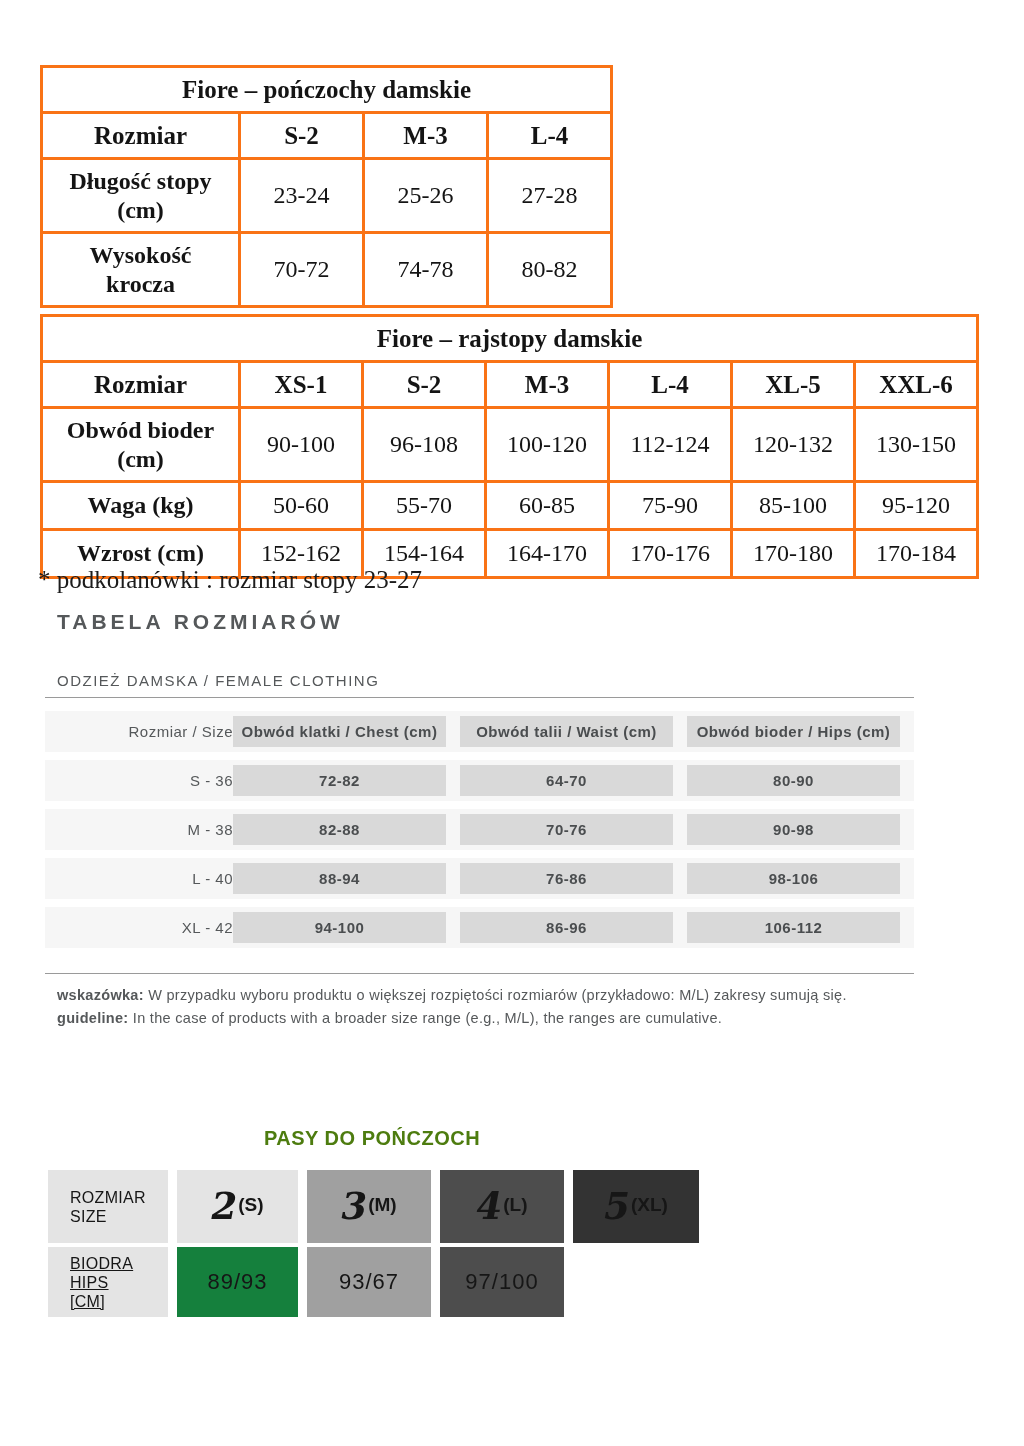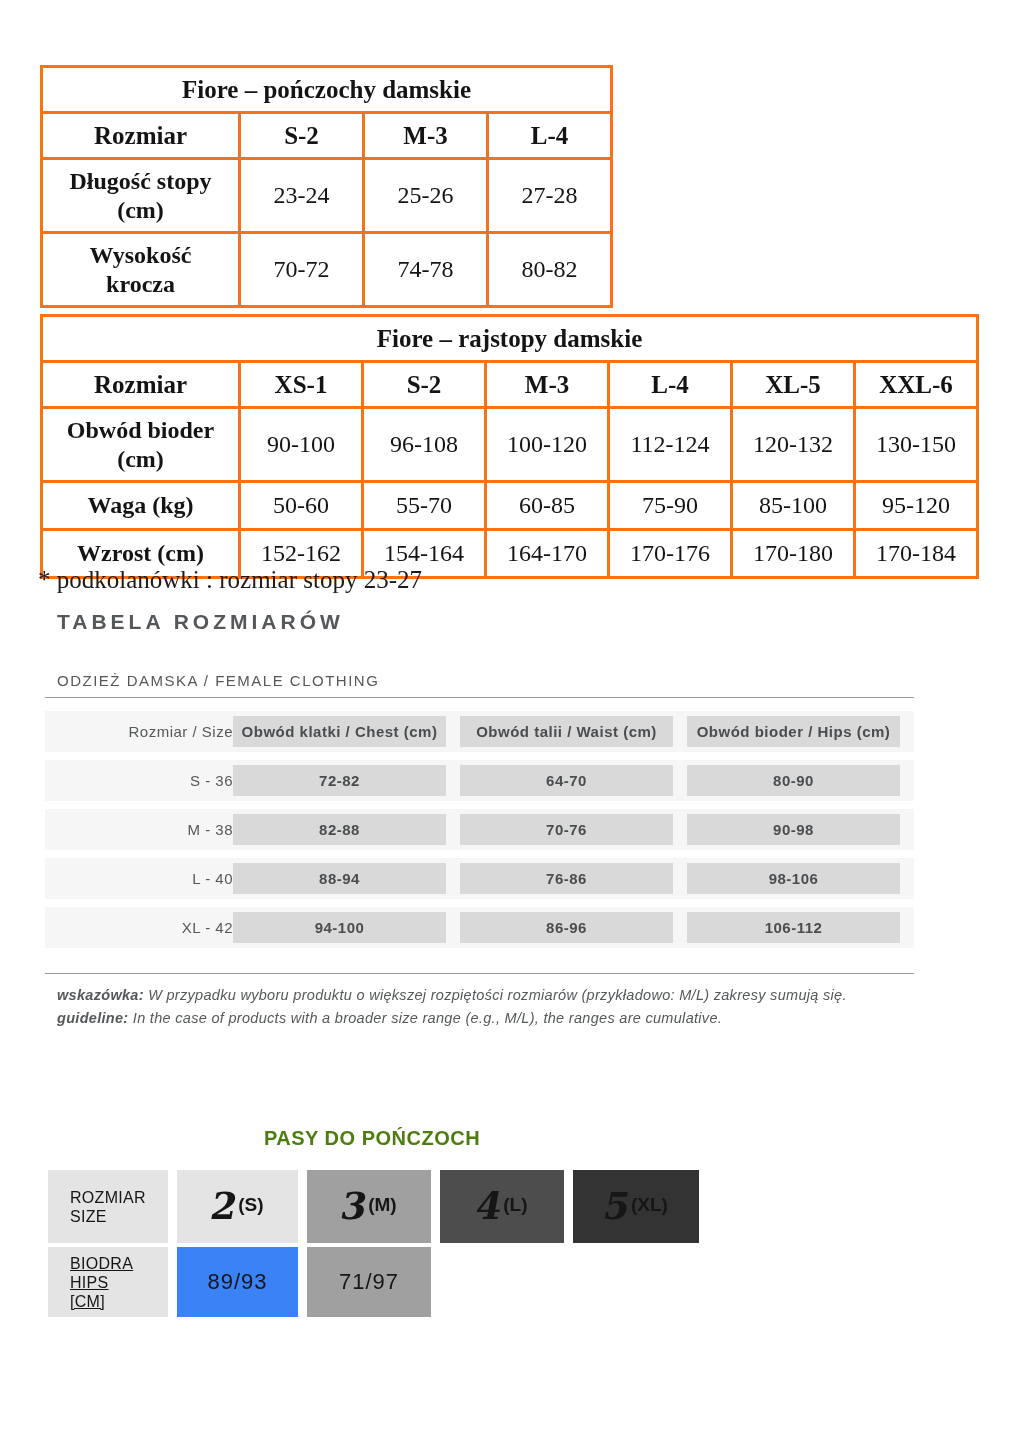--- a/index.html
+++ b/index.html
@@ -102,21 +102,20 @@
   }
   .band .box:last-child { margin-right: 0; }
 
   .hints {
     position: absolute;
     left: 57px; top: 984px;
     font-size: 14.5px;
     line-height: 23px;
     letter-spacing: 0.3px;
     color: #55585a;
-    font-style: italic;
   }
   .hints .b { font-weight: bold; }
 
   
   .garter-heading {
     position: absolute;
     left: 48px; top: 1127px;
     width: 648px;
     text-align: center;
     font-size: 20px;
@@ -320,17 +319,18 @@
         <span class="sub">(L)</span>
     </div>
     <div class="gcell gsize" style="background-color: rgb(51, 51, 51);">
       <span class="num">5</span>
         <span class="sub">(XL)</span>
     </div>
 
     <div class="gcell glabel" style="background-color: rgb(228, 228, 228); text-decoration: underline;">BIODRA
 HIPS
 [CM]</div>
-    <div class="gcell ghip" style="background-color: #3b82f6;">89/93</div>
-    <div class="gcell ghip" style="background-color: rgb(160, 160, 160);">71/97</div>
+    <div class="gcell ghip" style="background-color: #15803d;">89/93</div>
+    <div class="gcell ghip" style="background-color: rgb(160, 160, 160);">93/67</div>
+    <div class="gcell ghip" style="background-color: rgb(77, 77, 77);">97/100</div>
   </div>
 
 </div>
 
 </body></html>

